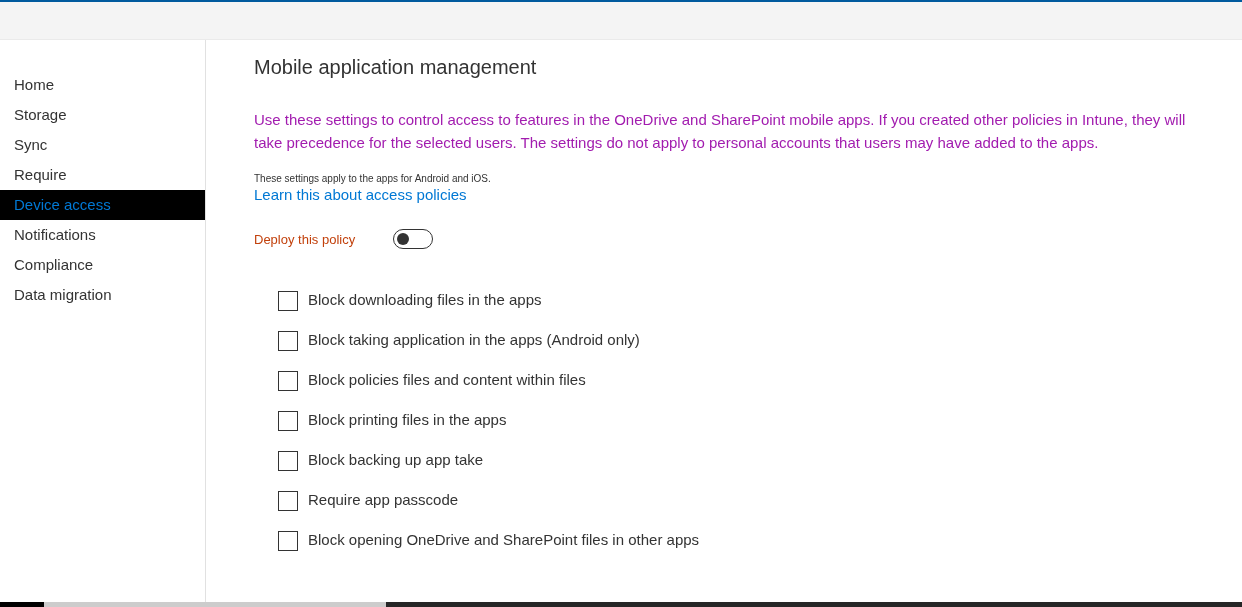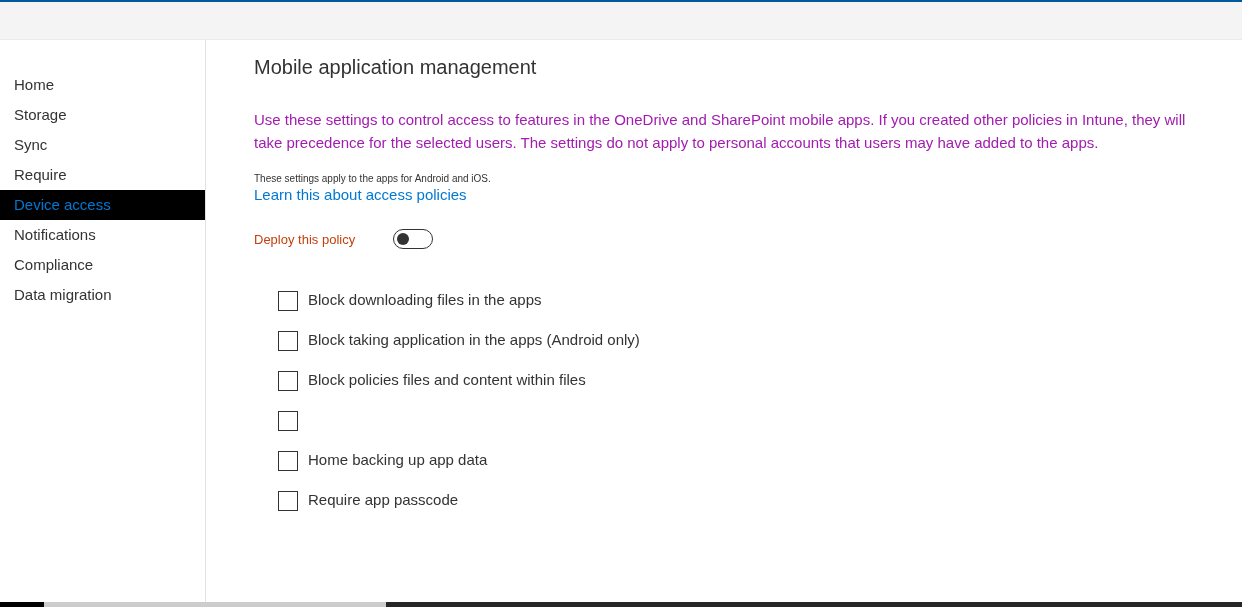--- a/index.html
+++ b/index.html
@@ -190,28 +190,33 @@
       <div class="checkbox-row">
         <div class="checkbox"></div>
         <span class="checkbox-label">Block taking application in the apps (Android only)</span>
       </div>
       <div class="checkbox-row">
         <div class="checkbox"></div>
         <span class="checkbox-label">Block policies files and content within files</span>
       </div>
       <div class="checkbox-row">
         <div class="checkbox"></div>
-      </div>
-      <div class="checkbox-row">
-        <div class="checkbox"></div>
-        <span class="checkbox-label">Home backing up app data</span>
+        <span class="checkbox-label">Block printing files in the apps</span>
+      </div>
+      <div class="checkbox-row">
+        <div class="checkbox"></div>
+        <span class="checkbox-label">Block backing up app take</span>
       </div>
       <div class="checkbox-row">
         <div class="checkbox"></div>
         <span class="checkbox-label">Require app passcode</span>
+      </div>
+      <div class="checkbox-row">
+        <div class="checkbox"></div>
+        <span class="checkbox-label">Block opening OneDrive and SharePoint files in other apps</span>
       </div>
     </div>
   </main>
 </div>
 
 <div class="bottom-bar">
   <div class="bottom-dark-left"></div>
   <div class="bottom-gray"></div>
   <div class="bottom-dark-right"></div>
 </div>

